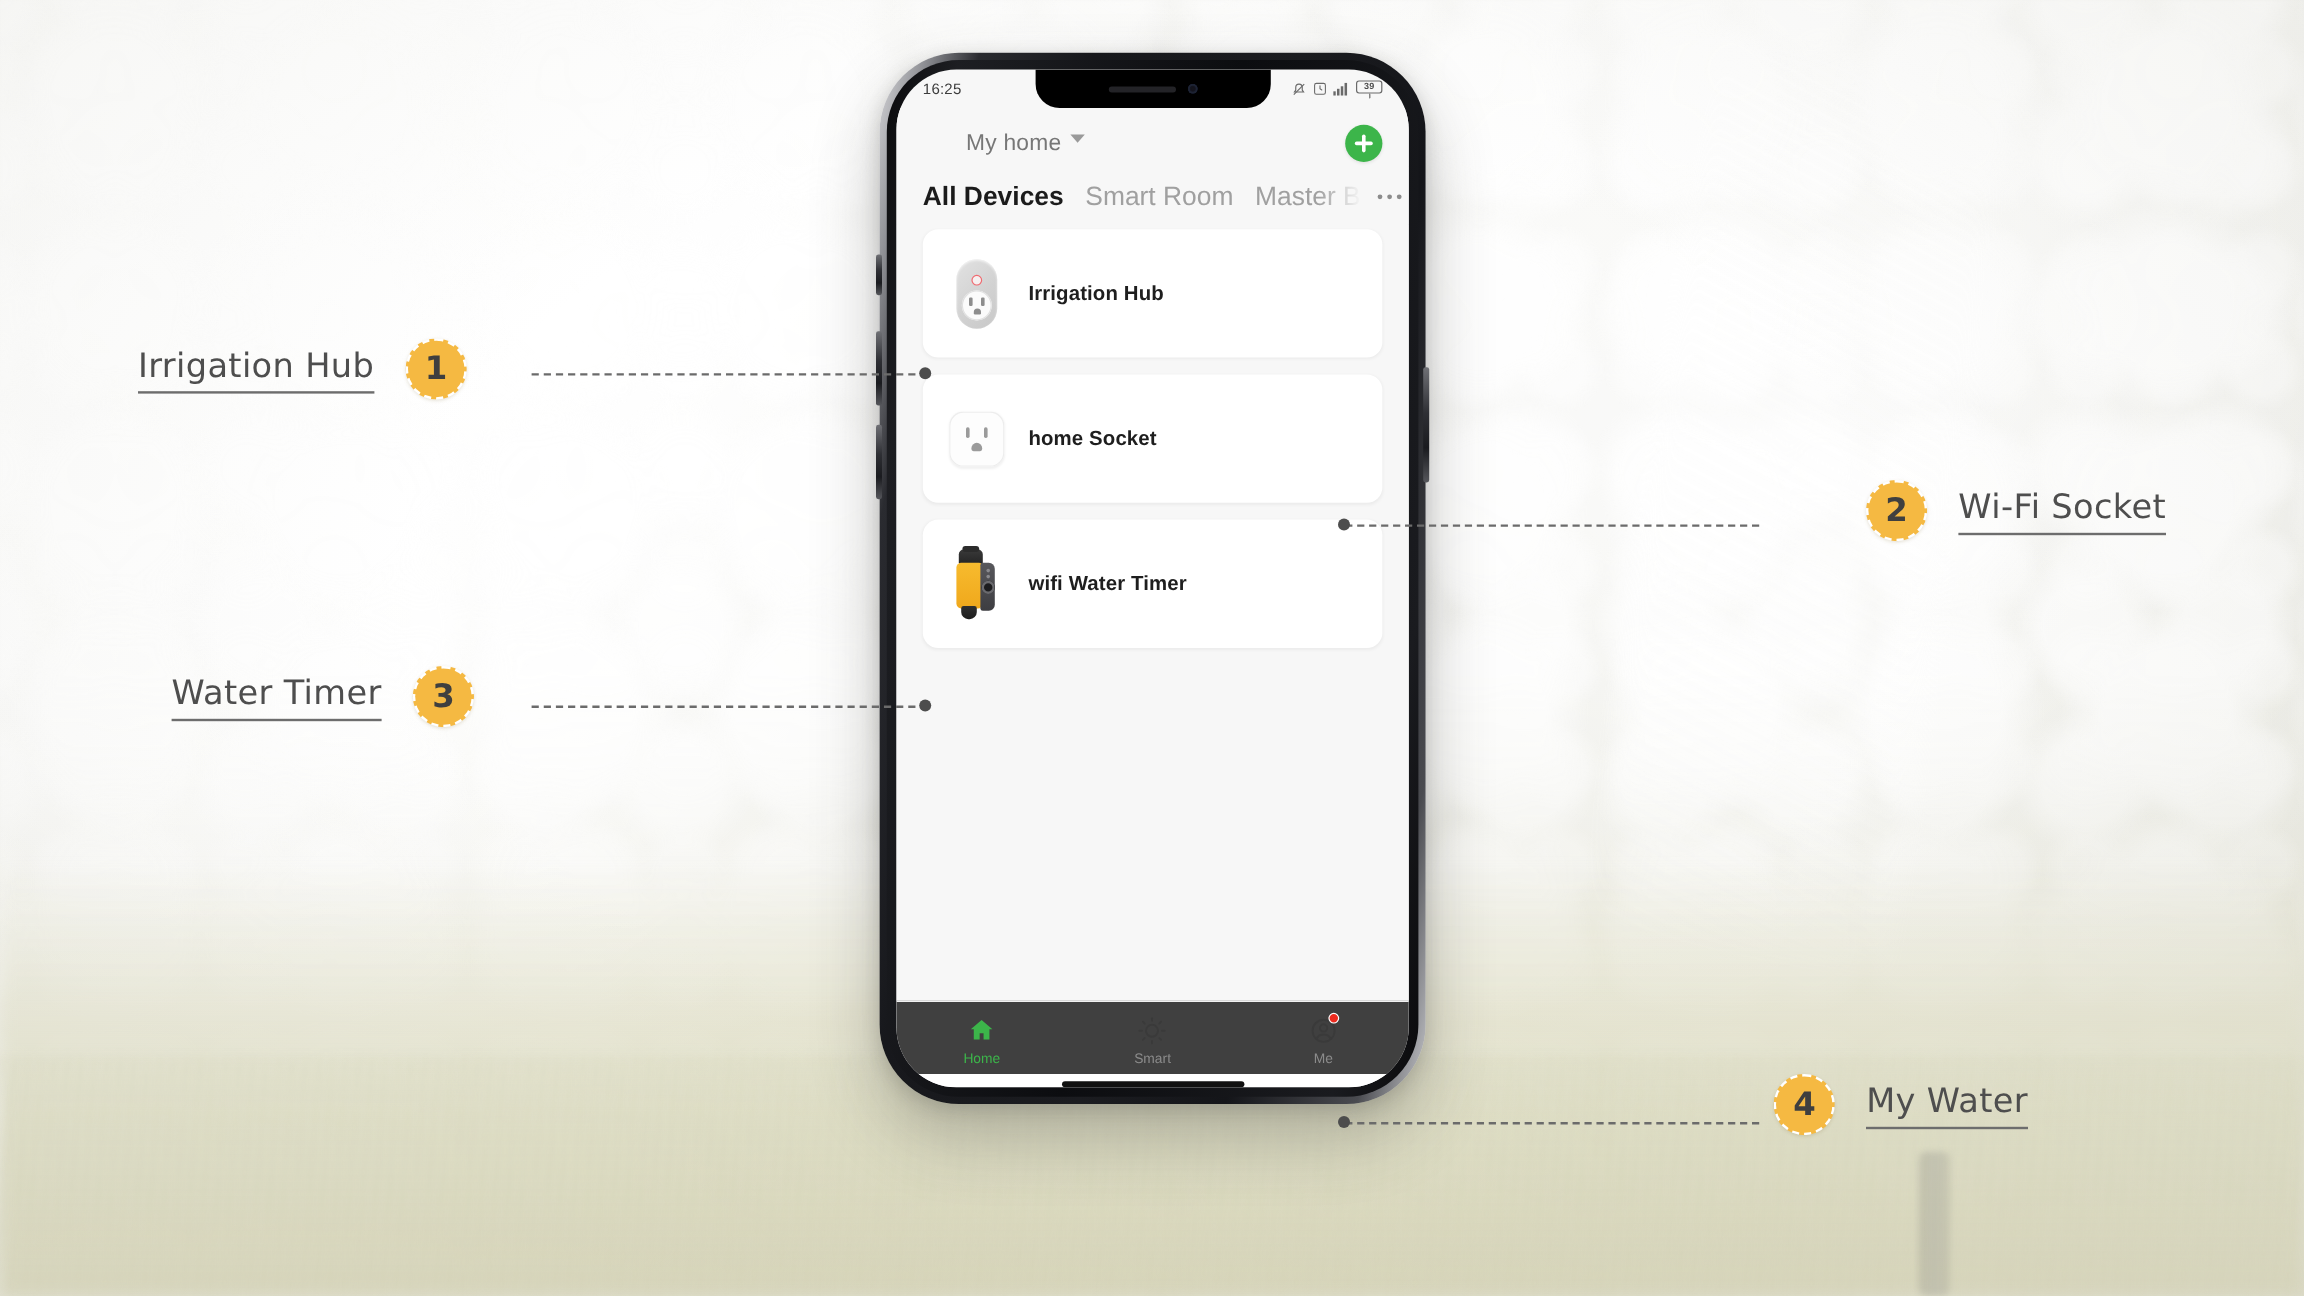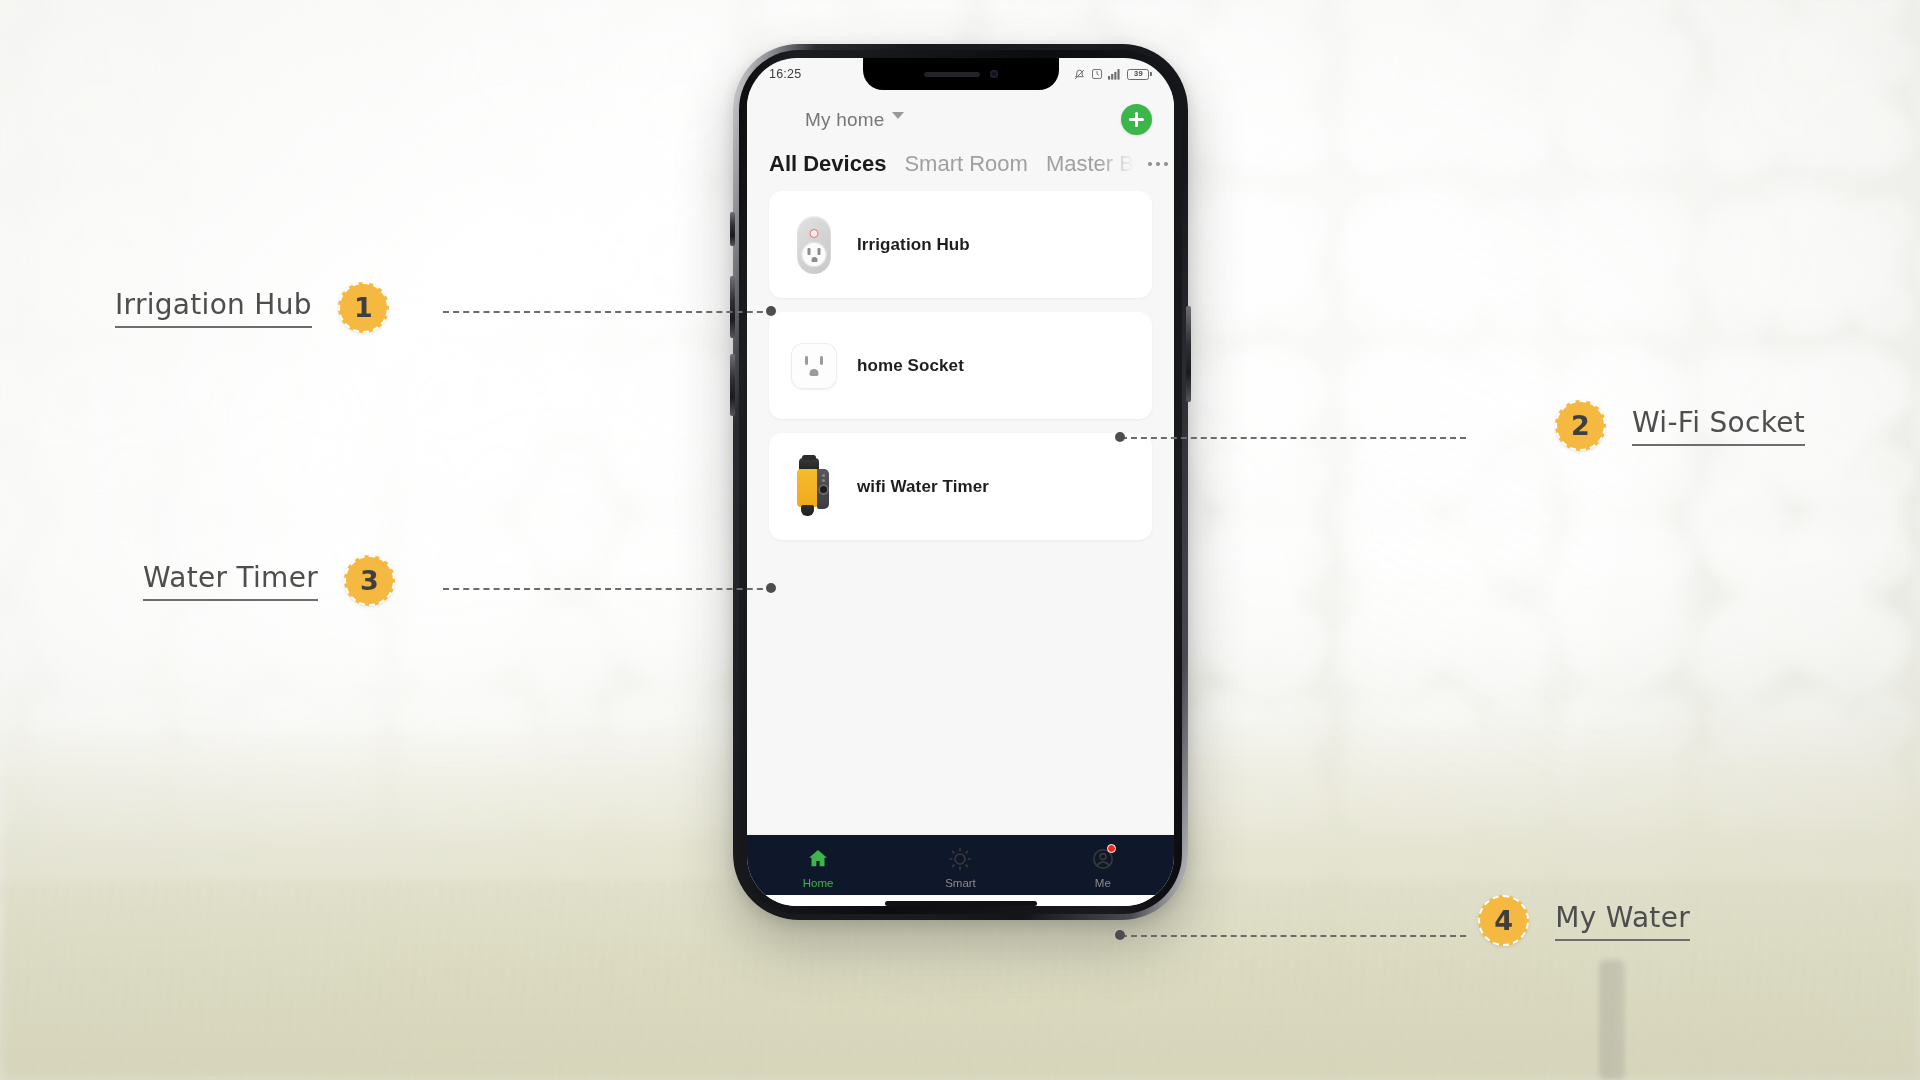--- a/index.html
+++ b/index.html
@@ -108,21 +108,21 @@
   
   .statusbar {
     position:relative; height:32px; flex:0 0 32px;
     display:flex; align-items:center; justify-content:space-between;
     padding:0 22px; font-size:12.5px; color:#4a4a4a; letter-spacing:.2px;
     z-index:8;
   }
   .statusbar .time { font-weight:400; color:#3c3c3c; }
   .statusbar .icons { display:flex; align-items:center; gap:5px; color:#4a4a4a; }
   .statusbar .icons svg { display:block; }
-  .batt { display:flex; align-items:center; }
+  .batt { display:flex; align-items:center;flex-direction:column; }
   .batt .body {
     width:22px; height:11px; border:1.2px solid #6a6a6a; border-radius:2.5px;
     position:relative; display:flex; align-items:center; justify-content:center;
   }
   .batt .body span { font-size:7.5px; color:#4a4a4a; line-height:1; font-weight:600; }
   .batt .cap { width:1.6px; height:4px; background:#6a6a6a; border-radius:0 1px 1px 0; margin-left:1px; }
 
   
   .app-header {
     flex:0 0 auto; padding:14px 22px 4px 22px;
@@ -201,21 +201,21 @@
                       background:linear-gradient(180deg,#58585c,#3d3d41); border-radius:2px 5px 5px 2px; }
   .ico-timer .knob { position:absolute; left:25px; top:26px; width:11px; height:11px; border-radius:50%;
                      background:#1c1c1e; box-shadow: inset 0 0 0 2px #6a6a6e; }
   .ico-timer .dot { position:absolute; left:29px; width:3px; height:3px; border-radius:50%; background:#8a8a8e; }
   .ico-timer .d1 { top:16px; } .ico-timer .d2 { top:21px; }
   .ico-timer .out { position:absolute; left:8px; bottom:0; width:13px; height:11px;
                     background:linear-gradient(180deg,#2f2f2f,#1e1e1e); border-radius:2px 2px 6px 6px; }
 
   
   .bottom-nav {
-    flex:0 0 auto; background:#0f172a; padding:11px 0 6px 0;
+    flex:0 0 auto; background:#404040; padding:11px 0 6px 0;
     display:flex; align-items:flex-start; justify-content:space-around;
     border-top:1px solid #f2f2f2;
   }
   .nav-item { display:flex; flex-direction:column; align-items:center; gap:6px; width:33%; cursor:pointer; position:relative; }
   .nav-item .nav-label { font-size:11.5px; color:#8b8b8b; }
   .nav-item.active .nav-label { color:#3cb54a; }
   .nav-ico { width:25px; height:25px; position:relative; display:flex; align-items:center; justify-content:center; }
   .badge { position:absolute; top:-2px; right:-1px; width:9px; height:9px; border-radius:50%;
            background:#ee2a1e; border:1.5px solid #fff; }
   .home-indicator { width:152px; height:5px; border-radius:3px; background:#111;

